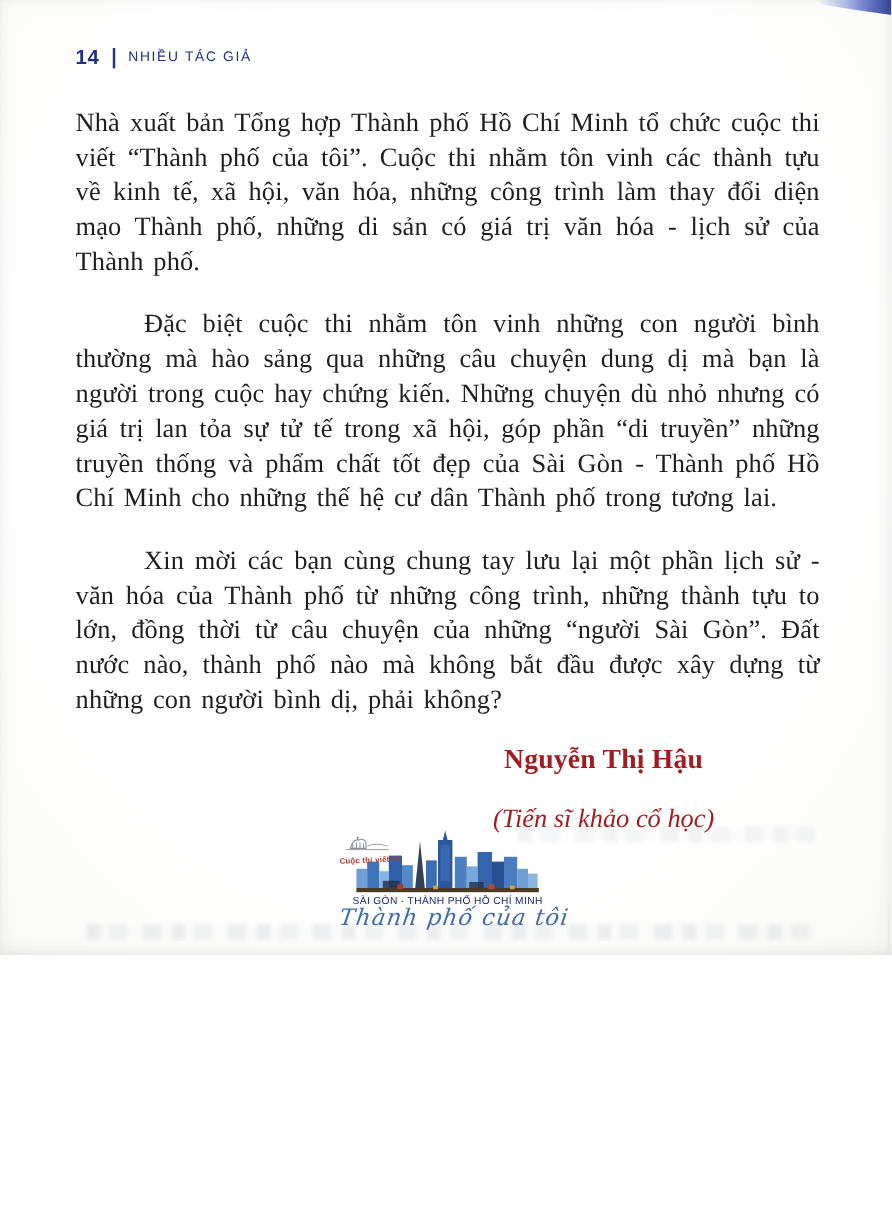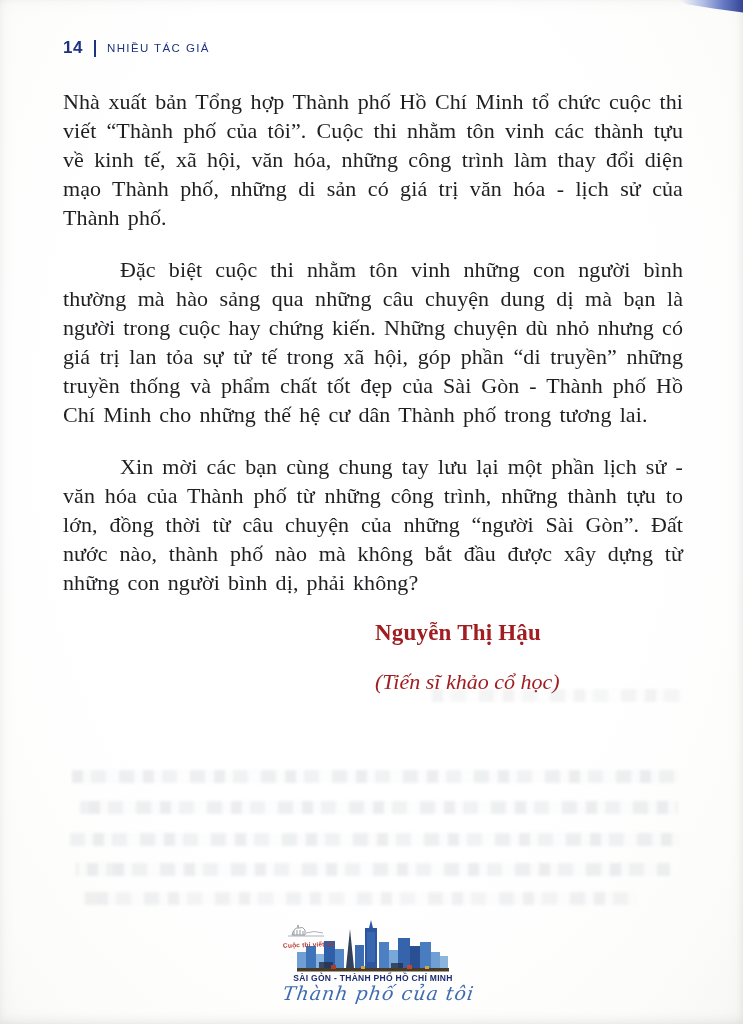--- a/index.html
+++ b/index.html
@@ -5,21 +5,21 @@
   :root{
     --header-navy:#1e3282;
     --body-text:#1f1f22;
     --signature-red:#a11d21;
     --logo-navy:#1c2c6e;
     --script-blue:#3f6cb0;
   }
   html,body{margin:0;padding:0;}
   body{width:743px;height:1024px;overflow:hidden;background:#fff;}
   .page{
-    position:relative;width:743px;height:1024px;overflow:hidden;
+    position:relative;width:743px;height:796px;overflow:hidden;
     background:radial-gradient(ellipse at 48% 42%, #ffffff 55%, #fcfcfb 85%, #f7f7f5 100%);
     box-shadow:inset 0 0 22px rgba(0,0,0,0.035), inset -2px 0 6px rgba(0,0,0,0.03), inset 0 -4px 10px rgba(0,0,0,0.045);
     font-family:"Liberation Serif", serif;
   }
   
   .corner-smudge{
     position:absolute;top:0;right:0;width:66px;height:14px;
     background:linear-gradient(to left, #24368f 0%, #5b6fc0 30%, #aab8e4 60%, rgba(255,255,255,0) 95%);
     clip-path:polygon(100% 0, 100% 90%, 55% 60%, 15% 30%, 0 0);
     opacity:.92;
@@ -40,21 +40,21 @@
   .para{
     margin:0 0 23px 0;
     font-size:22px;line-height:29px;
     color:var(--body-text);
     text-align:justify;
     word-spacing:2.5px;letter-spacing:.1px;
   }
   .para.indent{text-indent:57px;}
   
   .signature{
-    margin:12px 52px 0 auto;width:256px;
+    margin:12px 52px 0 auto;width:256px;text-align:center;
     color:var(--signature-red);
   }
   .sig-name{font-size:23px;font-weight:bold;letter-spacing:.2px;}
   .sig-title{font-size:22px;font-style:italic;margin-top:23px;}
   
   .ghost{position:absolute;inset:0;pointer-events:none;}
   .ghost-line{
     position:absolute;height:13px;
     filter:blur(1.7px);opacity:.5;
     background:repeating-linear-gradient(90deg,
@@ -78,21 +78,21 @@
   .logo-tagline{
     display:block;margin-top:-2px;
     font-family:"Liberation Sans", sans-serif;
     font-size:6.5px;font-weight:bold;color:#b5342c;
     letter-spacing:.2px;transform:rotate(-2deg);white-space:nowrap;
   }
   .skyline{display:block;margin:0 auto;margin-left:12px;}
   .logo-caption{
     margin-top:0;
     font-family:"Liberation Sans", sans-serif;
-    font-size:8.5px;font-weight:bold;color:var(--logo-navy);
+    font-size:8.5px;font-weight:normal;color:var(--logo-navy);
     letter-spacing:.3px;white-space:nowrap;
   }
   .logo-script{
     margin-top:-1px;
     font-family:"DejaVu Serif", serif;font-style:italic;
     font-size:19px;color:var(--script-blue);
     transform:skewX(-8deg);letter-spacing:1px;white-space:nowrap;
   }
 </style>
 </head>

